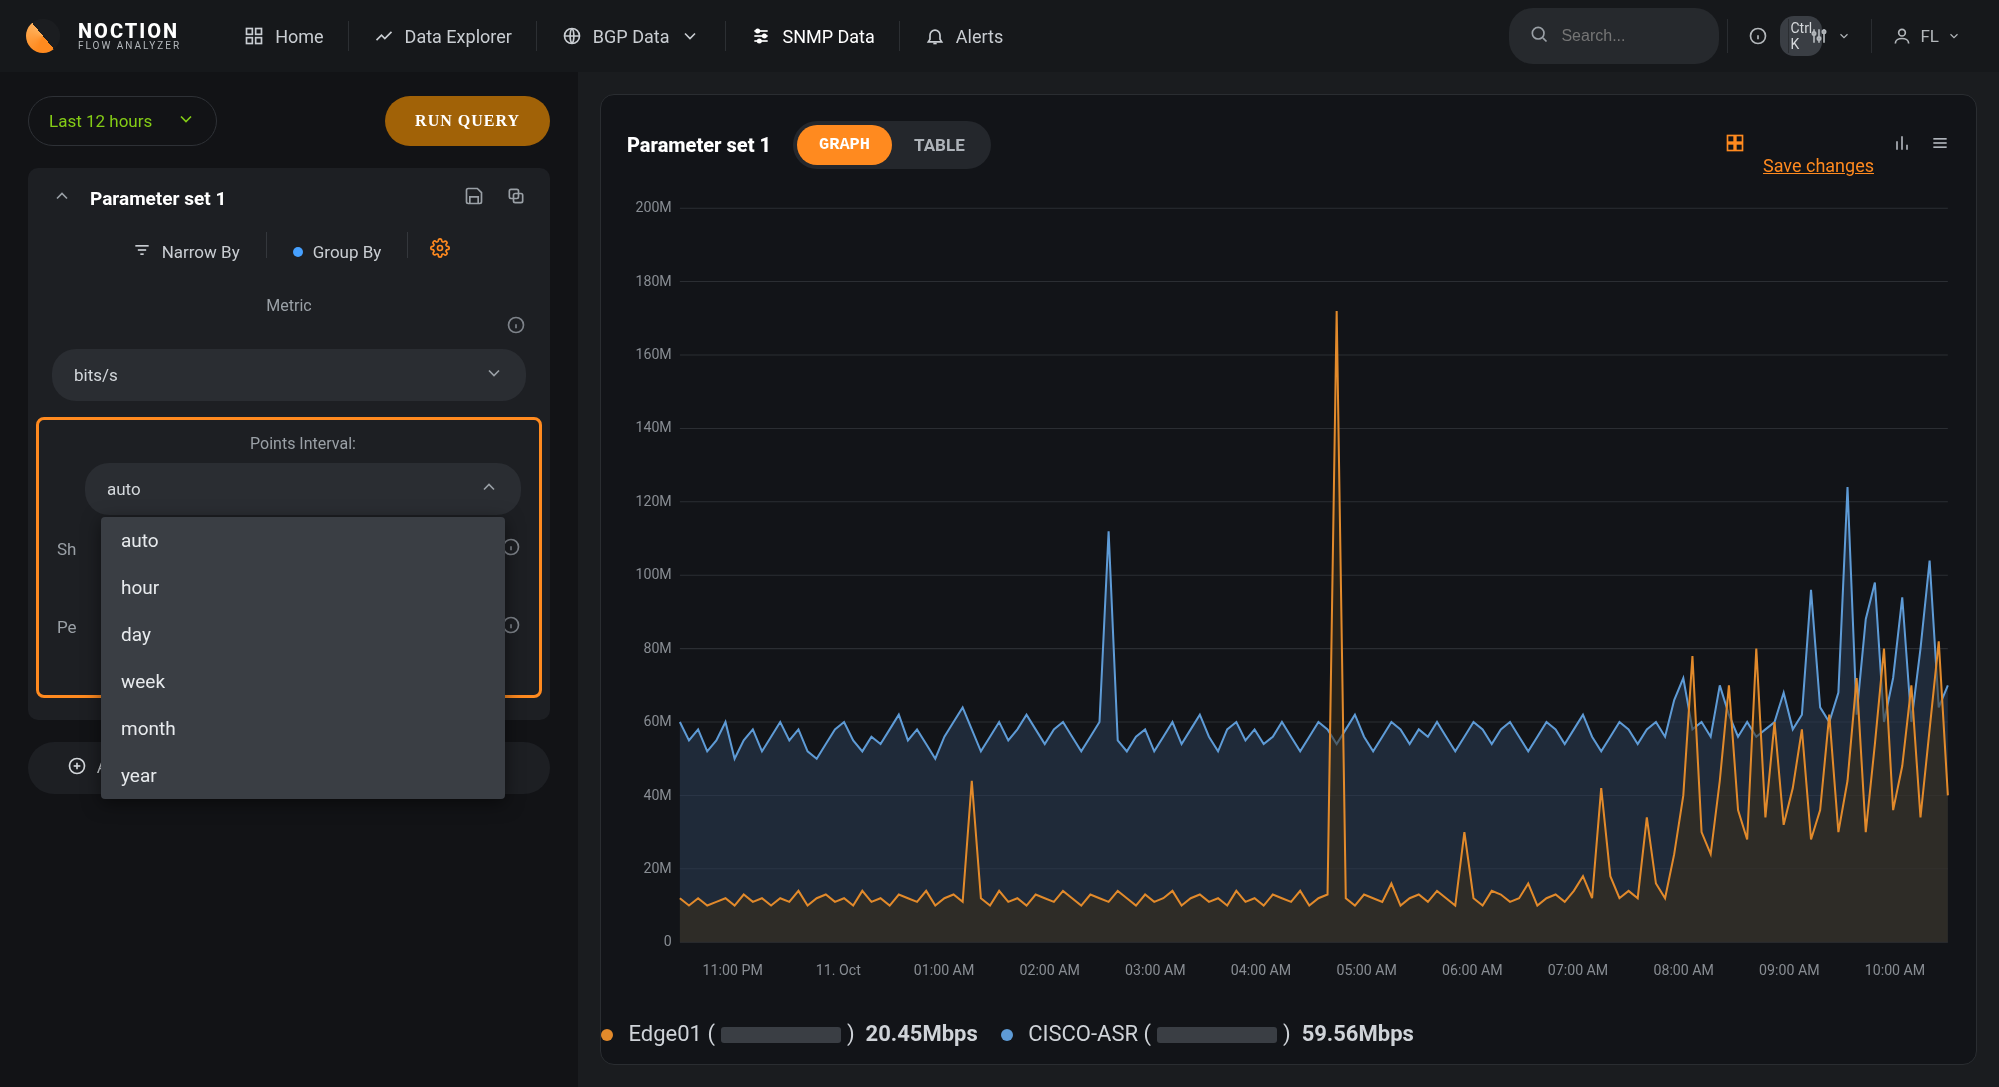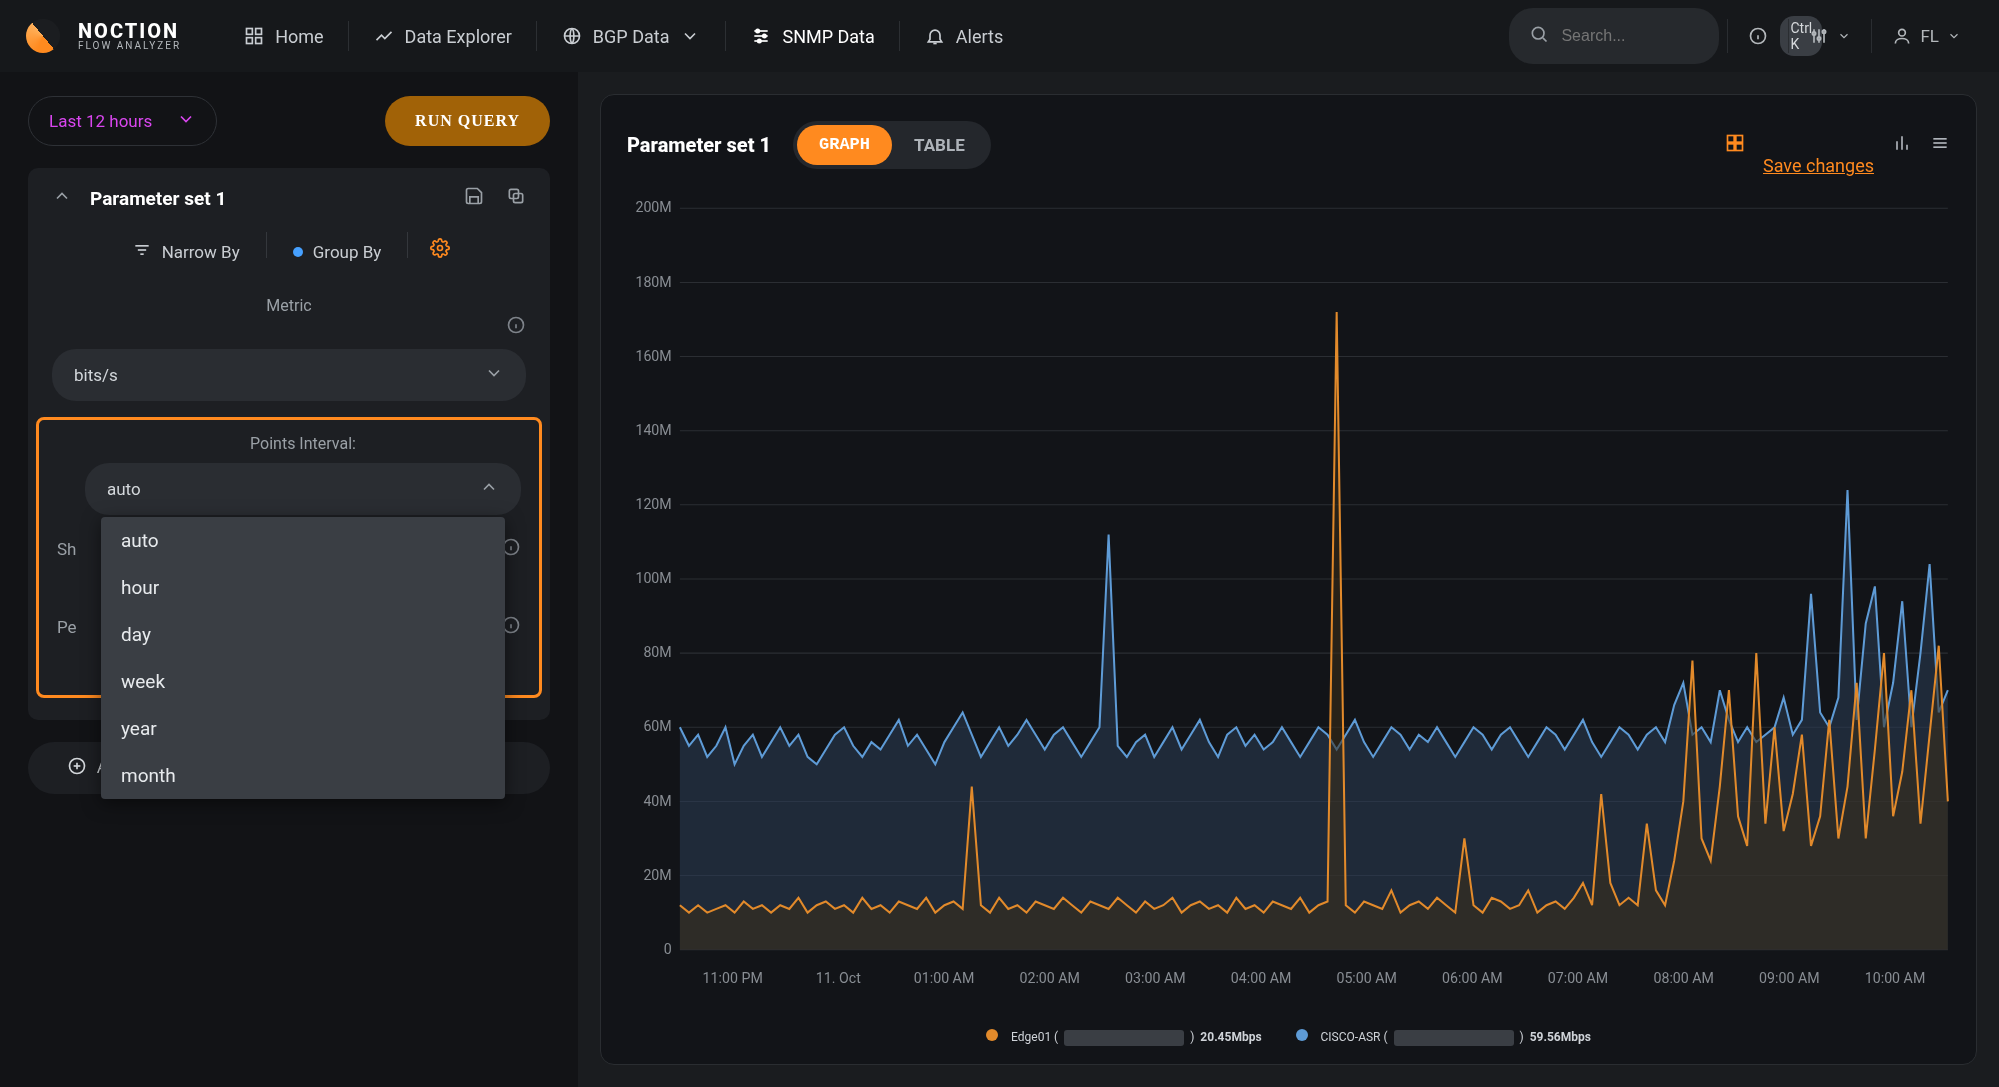--- a/index.html
+++ b/index.html
@@ -48,21 +48,21 @@
   .top-sep{width:1px;height:34px;background:#2a2d31;margin:0 8px;}
   
   .body{display:flex; height:calc(100% - 72px);}
   .sidebar{width:578px; background:#121316; padding:24px 28px; display:flex; flex-direction:column; gap:22px;}
   .main{flex:1; background:#1a1c1f; padding:22px; }
   
   .side-top{display:flex; align-items:center; gap:16px;}
   .range-btn{
     display:flex; align-items:center; gap:24px;
     border:1px solid #2e3136; border-radius:26px;
-    padding:12px 20px; color:#d946ef; font-size:17px;
+    padding:12px 20px; color:#84cc16; font-size:17px;
     cursor:pointer;
   }
   .run-btn{
     margin-left:auto;
     background:#a16207; color:#fff; font-weight:800;
     letter-spacing:1px; font-size:16px;
     border:none; border-radius:28px;
     padding:16px 30px; cursor:pointer;font-family:Liberation Serif, serif;
   }
   
@@ -126,21 +126,21 @@
   .link{color:#ff8a1f; text-decoration:underline; font-size:18px; cursor:pointer;margin-top:42px;}
   .hicon2{color:#aeb3b9; cursor:pointer;}
   .chart-wrap{flex:1; position:relative; padding:4px 18px 18px 18px;}
   svg.chart{width:100%; height:100%;}
   .axis-label{fill:#888d93; font-size:14px;}
   .gridline{stroke:#2b2e33; stroke-width:1;}
   .series-a{stroke:#5e9bd6; stroke-width:2; fill:none;}
   .series-a-area{fill:#2a3d55; opacity:.55;}
   .series-b{stroke:#e28a2b; stroke-width:2; fill:none;}
   .series-b-area{fill:#3b2d1a; opacity:.55;}
-  .legend{display:flex; gap:34px; justify-content:center; padding:10px 0 18px 0; color:#cfd3d8; font-size:12px;}
+  .legend{display:flex; gap:23px; padding:10px 0 18px 0; color:#cfd3d8; font-size:22px;}
   .legend .dot{width:12px;height:12px;border-radius:50%;display:inline-block;margin-right:10px;}
   .legend .mask{display:inline-block;width:120px;height:16px;background:#3a3e44;border-radius:3px;vertical-align:middle;margin:0 6px;}
   
   .svg-ico{width:20px;height:20px;}
 </style>
 </head>
 <body>
 
 <div class="topbar">
   <div class="logo">
@@ -354,22 +354,22 @@
                 <svg class="svg-ico" viewBox="0 0 24 24" fill="none" stroke="currentColor" stroke-width="2">
                     <polyline points="18 15 12 9 6 15"></polyline>
                   </svg>
               </span>
             </div>
             <div class="dropdown-menu">
               <div class="opt">auto</div>
               <div class="opt">hour</div>
               <div class="opt">day</div>
               <div class="opt">week</div>
+              <div class="opt">month</div>
               <div class="opt">year</div>
-              <div class="opt">month</div>
             </div>
           </div>
         </div>
 
         <div style="display:flex; align-items:center; margin-top:22px; gap:10px;">
           <span style="color:#9aa0a6;">Sh</span>
           <span class="info" style="margin-left:auto;color:#7e838a;">
             <svg class="svg-ico" viewBox="0 0 24 24" fill="none" stroke="currentColor" stroke-width="2">
                 <circle cx="12" cy="12" r="9"></circle>
                 <line x1="12" y1="8" x2="12" y2="8"></line>

